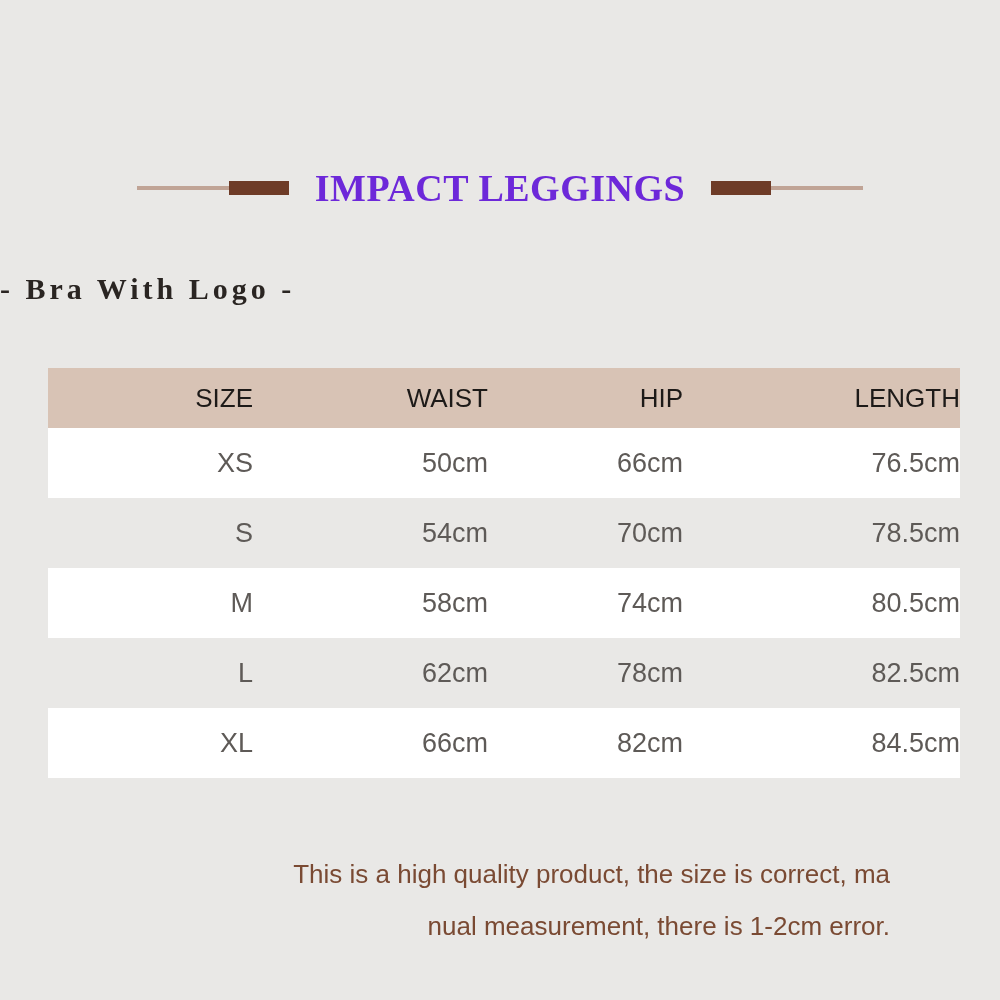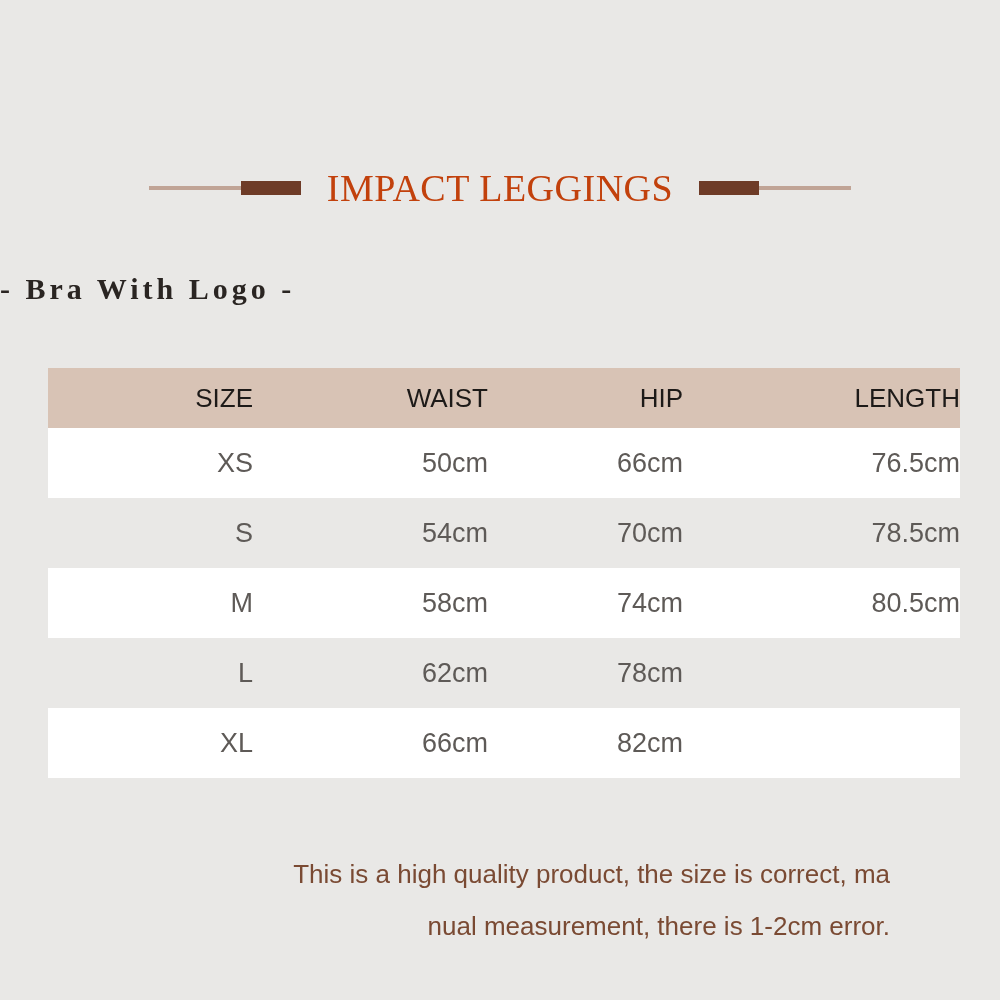--- a/index.html
+++ b/index.html
@@ -45,23 +45,24 @@
   .rule-thick {
     height: 14px;
     width: 60px;
     background: #6e3b27;
   }
   .rule.left .rule-thin { margin-right: 0; }
   .title-text {
     font-family: "Liberation Serif", serif;
     font-size: 38px;
     letter-spacing: 0.5px;
-    color: #c2410c;
+    color: #6d28d9;
     margin: 0 26px;
     white-space: nowrap;
+    font-weight: bold;
   }
 
   
   .subtitle {
     position: absolute;
     top: 272px;
     left: 0;
     width: 1000px;
     text-align: left;
     font-family: "Liberation Serif", serif;
@@ -166,26 +167,28 @@
       <div class="cell c1">M</div>
       <div class="cell c2">58cm</div>
       <div class="cell c3">74cm</div>
       <div class="cell c4">80.5cm</div>
     </div>
 
     <div class="row even">
       <div class="cell c1">L</div>
       <div class="cell c2">62cm</div>
       <div class="cell c3">78cm</div>
+      <div class="cell c4">82.5cm</div>
     </div>
 
     <div class="row odd">
       <div class="cell c1">XL</div>
       <div class="cell c2">66cm</div>
       <div class="cell c3">82cm</div>
+      <div class="cell c4">84.5cm</div>
     </div>
 
   </div>
 
   <div class="note">
     <span class="line">This is a high quality product, the size is correct, ma</span>
     <span class="line">nual measurement, there is 1-2cm error.</span>
   </div>
 
 </div>

